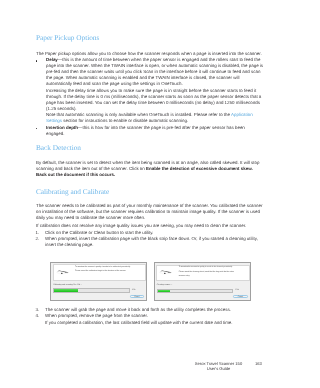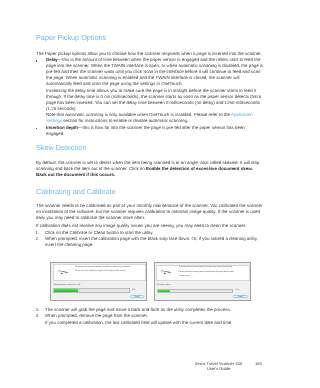--- a/index.html
+++ b/index.html
@@ -1,19 +1,19 @@
 <!DOCTYPE html>
 <html><head>
 <meta charset="utf-8">
 <style>
   html,body{margin:0;padding:0;background:#fff;}
   body{width:300px;height:388px;font-family:"Liberation Sans",sans-serif;color:#2b2b2b;overflow:hidden;
        -webkit-font-smoothing:antialiased;text-rendering:geometricPrecision;}
   .page{position:relative;width:300px;height:388px;background:#fff;}
-  .sec-head{position:absolute;color:#6fb7e9;font-weight:400;font-size:7.3px;line-height:7.3px;letter-spacing:-0.02px;white-space:nowrap;}
+  .sec-head{position:absolute;color:#6fb7e9;font-weight:400;font-size:7.3px;line-height:7.3px;letter-spacing:-0.02px;white-space:nowrap;font-family:Liberation Serif, serif;}
   .para{position:absolute;font-size:4.45px;line-height:6px;text-align:left;color:#39373a;}
   .bullet-dot{position:absolute;width:1.8px;height:1.8px;background:#231f20;border-radius:50%;}
   .term{font-weight:bold;color:#231f20;}
   .lnk{color:#5aa9dd;}
   .num{position:absolute;font-size:4.45px;line-height:6px;color:#39373a;}
   .footer-txt{position:absolute;font-size:4.1px;line-height:4.9px;text-align:center;color:#39373a;}
   .pageno{position:absolute;font-size:4.1px;line-height:4.9px;color:#39373a;}
 
   
   .dlg{position:absolute;background:#f0f0f0;border:0.6px solid #a0a0a0;box-sizing:border-box;}
@@ -38,21 +38,21 @@
   <div class="bullet-dot" style="left:35.6px;top:60px;"></div>
   <div class="para" style="left:46px;top:57.46px;width:218px;"><span class="term">Delay</span><span>—this is the amount of time between when the paper sensor is engaged and the rollers start to feed the page into the scanner. When the TWAIN interface is open, or when automatic scanning is disabled, the page is pre-fed and then the scanner waits until you click Scan in the interface before it will continue to feed and scan the page. When automatic scanning is enabled and the TWAIN interface is closed, the scanner will automatically feed and scan the page using the settings in OneTouch.</span></div>
 
   <div class="para" style="left:46px;top:87.96px;width:218px;">Increasing the delay time allows you to make sure the page is in straight before the scanner starts to feed it through. If the delay time is 0 ms (milliseconds), the scanner starts as soon as the paper sensor detects that a page has been inserted. You can set the delay time between 0 milliseconds (no delay) and 1250 milliseconds (1.25 seconds).</div>
 
   <div class="para" style="left:46px;top:112.46px;width:218px;"><span>Note that automatic scanning is only available when OneTouch is installed. Please refer to the </span><span class="lnk">Application Settings</span><span> section for instructions to enable or disable automatic scanning.</span></div>
 
   <div class="bullet-dot" style="left:35.6px;top:127.5px;"></div>
   <div class="para" style="left:46px;top:124.96px;width:218px;"><span class="term">Insertion depth</span><span>—this is how far into the scanner the page is pre-fed after the paper sensor has been engaged.</span></div>
 
-  <div class="sec-head" style="left:36px;top:144.32px;">Skew Detection</div>
+  <div class="sec-head" style="left:36px;top:144.32px;">Back Detection</div>
 
   <div class="para" style="left:36px;top:159.96px;width:228px;"><span>By default, the scanner is set to detect when the item being scanned is at an angle, also called skewed. It will stop scanning and back the item out of the scanner. Click on </span><span class="term">Enable the detection of excessive document skew. Back out the document if this occurs.</span></div>
 
   <div class="sec-head" style="left:36px;top:188.42px;">Calibrating and Calibrate</div>
 
   <div class="para" style="left:36px;top:202.96px;width:228px;">The scanner needs to be calibrated as part of your monthly maintenance of the scanner. You calibrated the scanner on installation of the software, but the scanner requires calibration to maintain image quality. If the scanner is used daily you may need to calibrate the scanner more often.</div>
   <div class="para" style="left:36px;top:222.76px;width:228px;">If calibration does not resolve any image quality issues you are seeing, you may need to clean the scanner.</div>
 
   <div class="num" style="left:35.6px;top:229.76px;">1.</div>
   <div class="para" style="left:45.1px;top:229.76px;width:219px;">Click on the Calibrate or Clean button to start the utility.</div>

